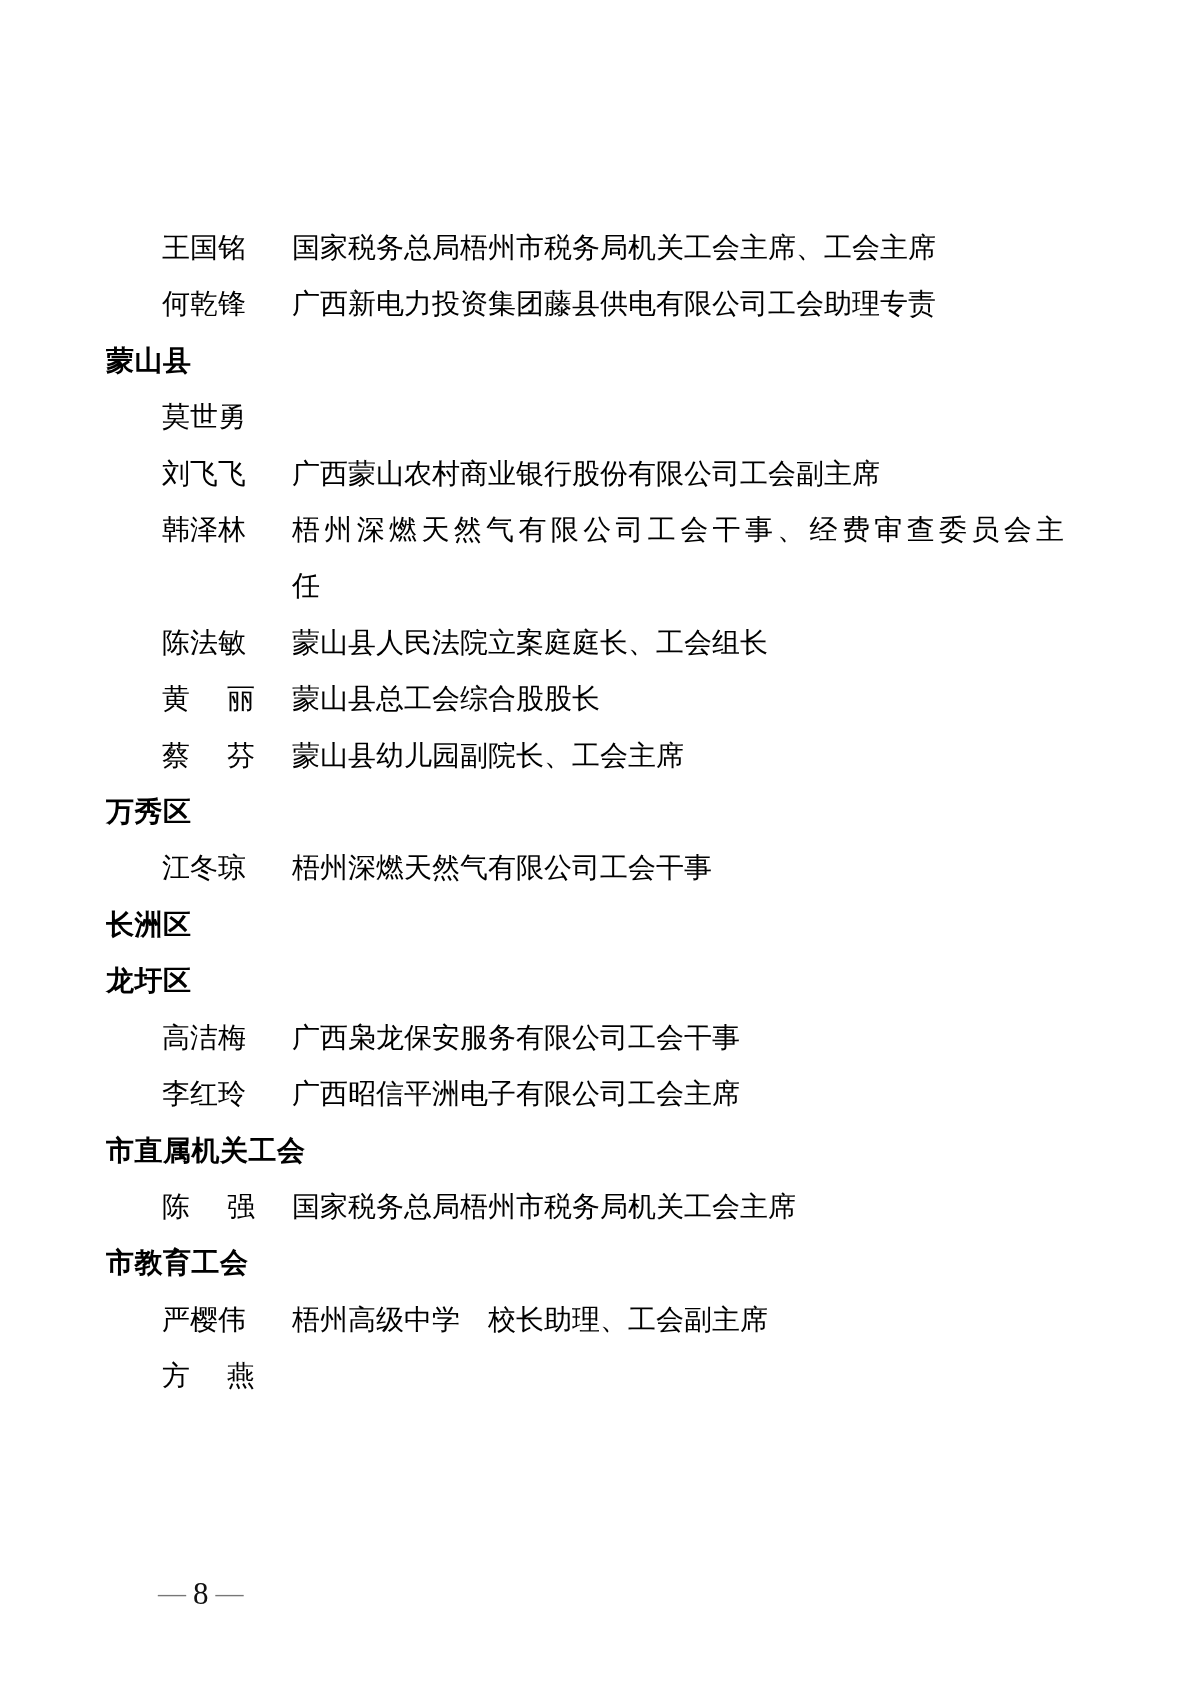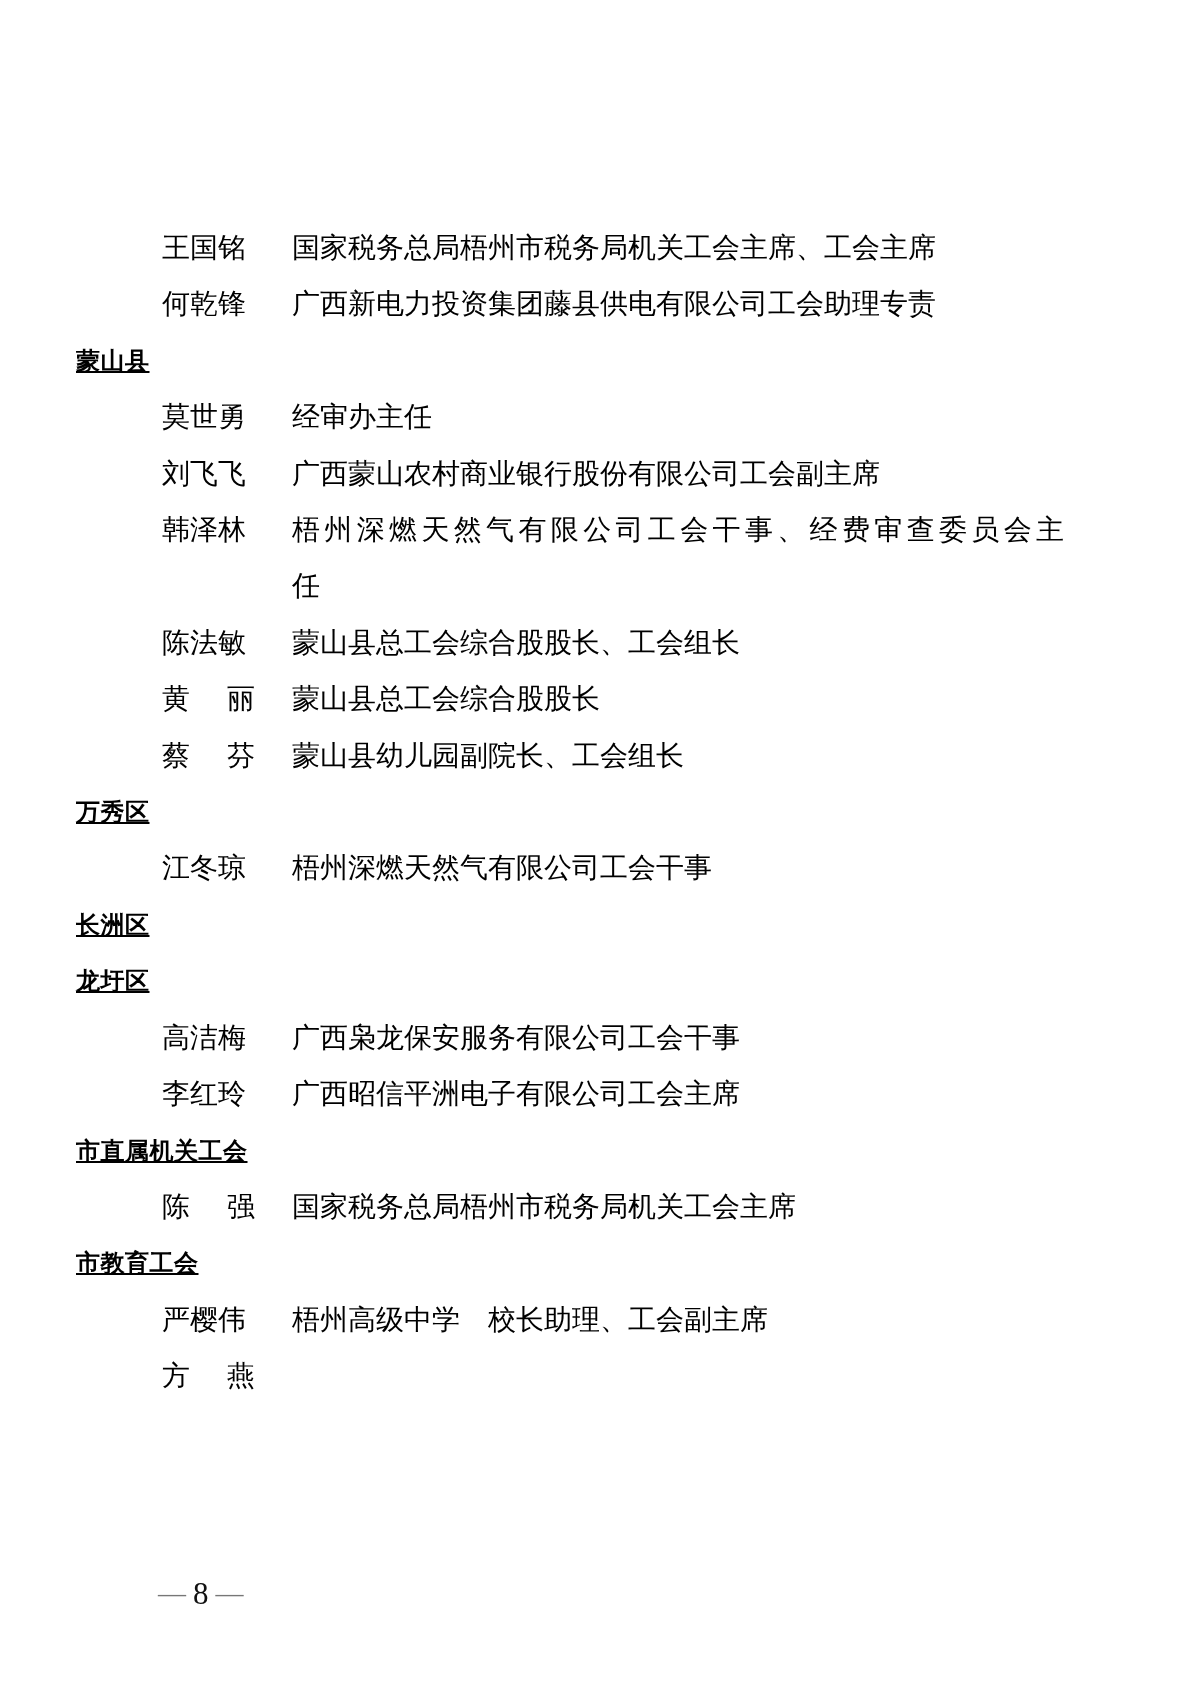--- a/index.html
+++ b/index.html
@@ -23,27 +23,26 @@
     width: 1199px;
   }
   .row {
     display: flex;
     align-items: flex-start;
     font-size: 28px;
     line-height: 56.4px;
   }
   .header-row {
     display: block;
-    margin-left: 76px;
+    margin-left: 106px;
     font-weight: 700;
-    font-size: 24px;
+    font-size: 28px;
     line-height: 56.4px;
     font-family: "Liberation Sans", "DejaVu Sans", sans-serif;
     letter-spacing: 0.5px;
-    text-decoration: underline;
   }
   .name {
     flex: 0 0 auto;
     width: 93px;
     margin-left: 162px;
   }
   .name.spread {
     display: flex;
     justify-content: space-between;
   }
@@ -95,58 +94,57 @@
       <div class="row entry-row">
         <div class="name">何乾锋</div>
         <div class="pos">
           <div class="line">广西新电力投资集团藤县供电有限公司工会助理专责</div>
         </div>
       </div>
       <div class="row header-row">蒙山县</div>
       <div class="row entry-row">
         <div class="name">莫世勇</div>
         <div class="pos">
-          <div class="line">经审办主任</div>
         </div>
       </div>
       <div class="row entry-row">
         <div class="name">刘飞飞</div>
         <div class="pos">
           <div class="line">广西蒙山农村商业银行股份有限公司工会副主席</div>
         </div>
       </div>
       <div class="row entry-row">
         <div class="name">韩泽林</div>
         <div class="pos">
           <div class="line justified">梧州深燃天然气有限公司工会干事、经费审查委员会主</div>
           <div class="line">任</div>
         </div>
       </div>
       <div class="row entry-row">
         <div class="name">陈法敏</div>
         <div class="pos">
-          <div class="line">蒙山县总工会综合股股长、工会组长</div>
+          <div class="line">蒙山县人民法院立案庭庭长、工会组长</div>
         </div>
       </div>
       <div class="row entry-row">
         <div class="name spread">
           <span>黄</span>
           <span>丽</span>
         </div>
         <div class="pos">
           <div class="line">蒙山县总工会综合股股长</div>
         </div>
       </div>
       <div class="row entry-row">
         <div class="name spread">
           <span>蔡</span>
           <span>芬</span>
         </div>
         <div class="pos">
-          <div class="line">蒙山县幼儿园副院长、工会组长</div>
+          <div class="line">蒙山县幼儿园副院长、工会主席</div>
         </div>
       </div>
       <div class="row header-row">万秀区</div>
       <div class="row entry-row">
         <div class="name">江冬琼</div>
         <div class="pos">
           <div class="line">梧州深燃天然气有限公司工会干事</div>
         </div>
       </div>
       <div class="row header-row">长洲区</div>

